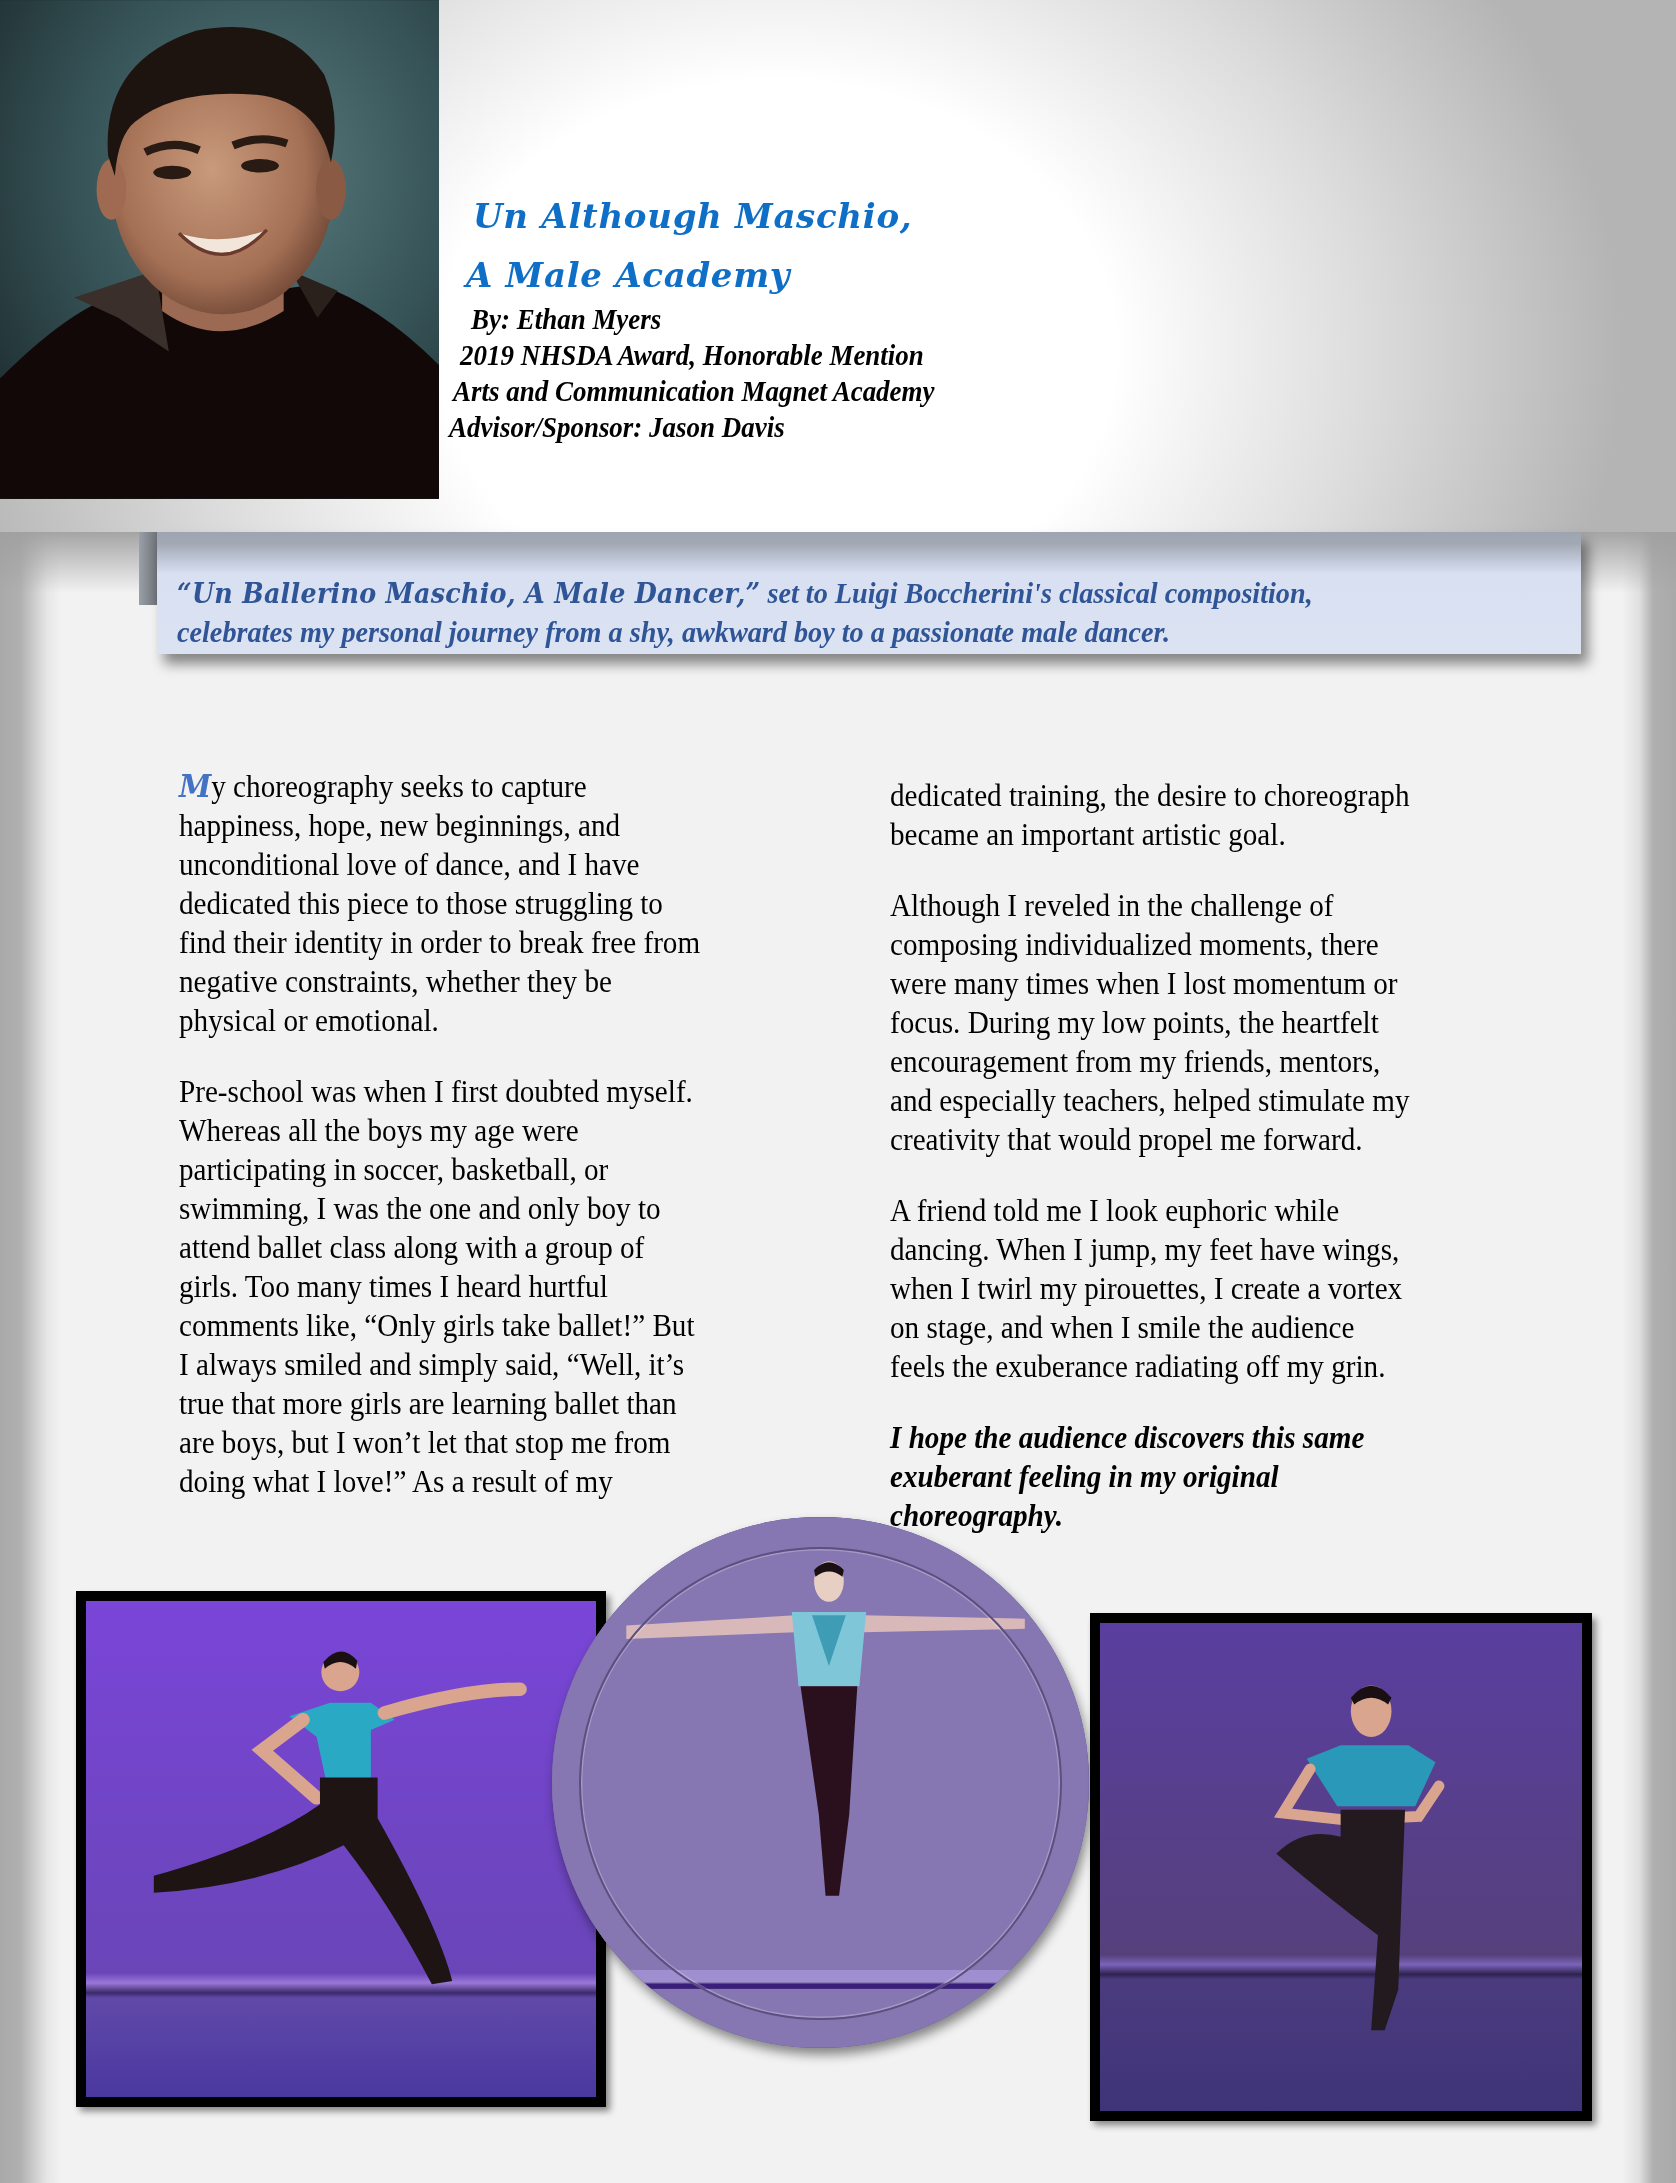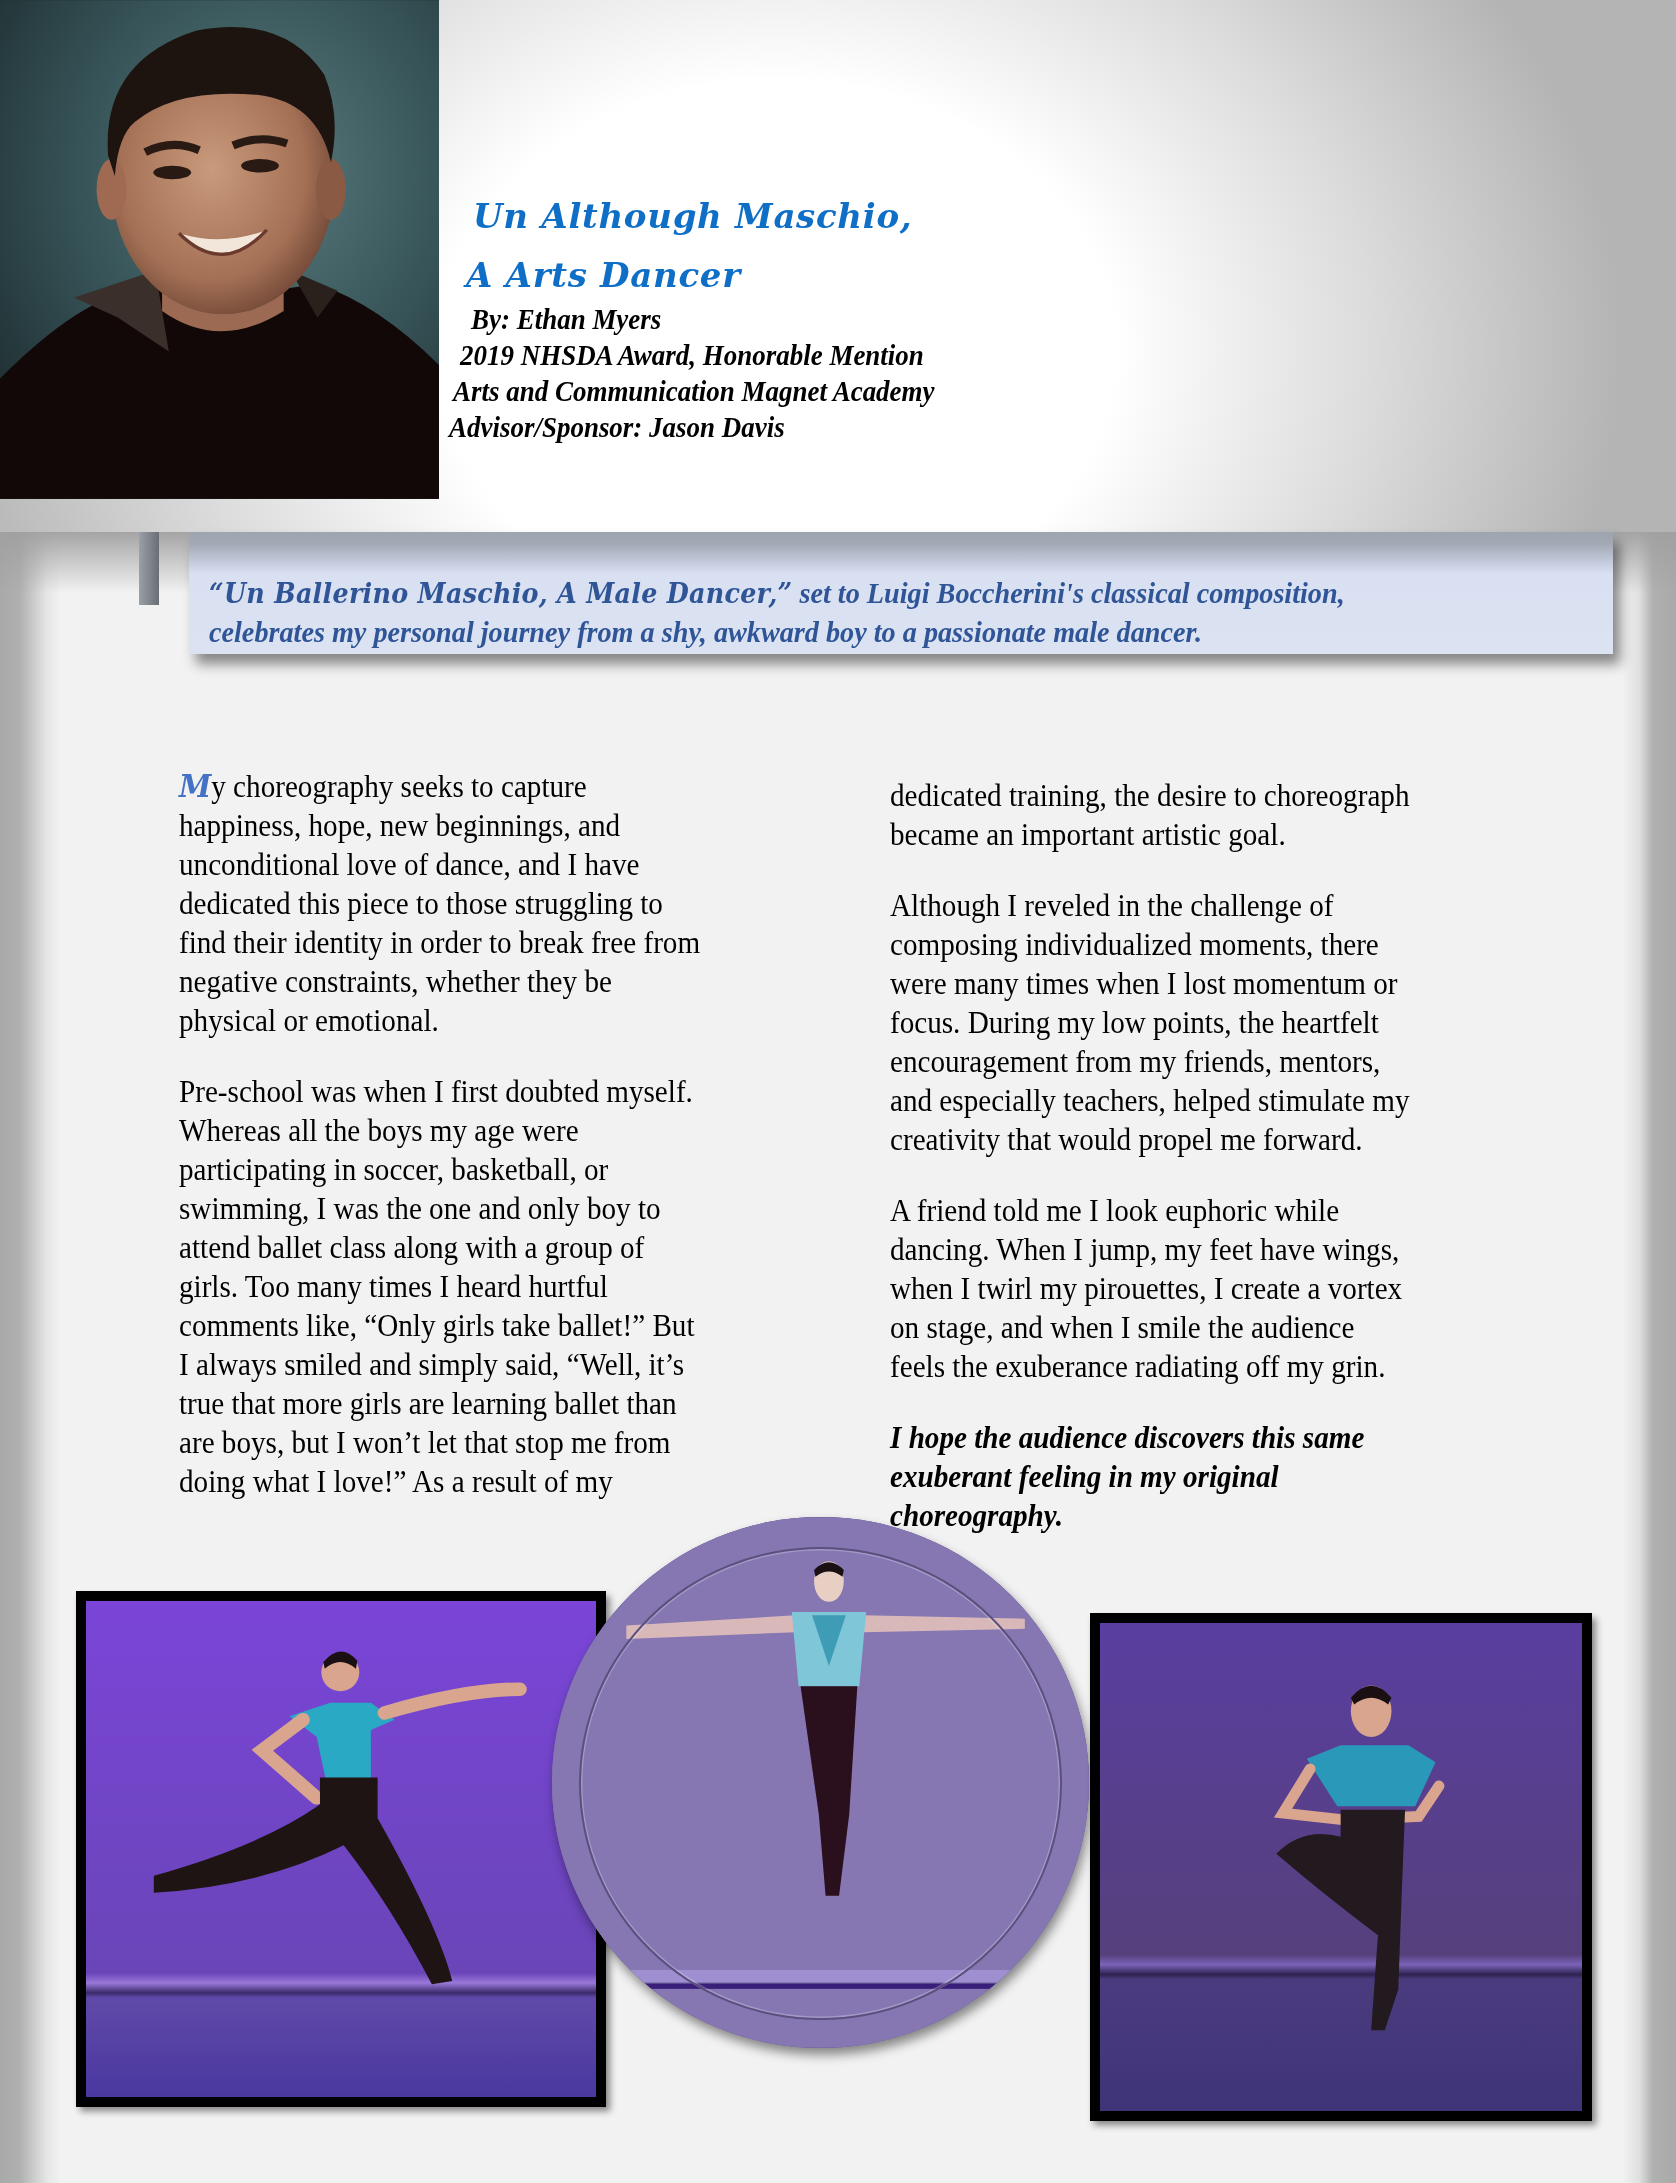--- a/index.html
+++ b/index.html
@@ -42,21 +42,20 @@
   
   .banner-shadow-left {
     position: absolute; left: 139px; top: 532px; width: 20px; height: 73px;
     background: linear-gradient(to right, #9aa0a8, #6a6e74);
   }
   .banner {
     position: absolute; left: 157px; top: 532px; width: 1424px; height: 122px;
     background: linear-gradient(to bottom, #9ea4b0 0px, #a3a9b4 12px, #c3cbdc 30px, #d8e0f1 42px, #dbe3f3 100%);
     box-shadow: 6.8px 9.5px 12px rgba(0,0,0,0.45);
     padding: 42px 0 0 20px;
-    margin-left: 32px;
   }
   .banner-line {
     display: block; white-space: nowrap; color: #2f5597;
     font-family: "Liberation Serif", serif; font-style: italic; font-weight: bold;
     font-size: 30px; line-height: 38px; transform: scaleX(0.94); transform-origin: left top;
   }
   .banner-title { font-family: "DejaVu Serif", serif; font-size: 27px; letter-spacing: 0.3px; }
 
   
   .column {
@@ -136,21 +135,21 @@
     <path d="M215 225 Q255 205 295 222" stroke="#2a1a14" stroke-width="12" fill="none"></path>
     <path d="M345 215 Q385 198 425 212" stroke="#2a1a14" stroke-width="12" fill="none"></path>
 
     <path d="M265 345 Q330 405 395 340 Q330 365 265 345 Z" fill="#f2e6da"></path>
     <path d="M265 345 Q330 410 395 340" stroke="#6b3a2e" stroke-width="5" fill="none"></path>
   </svg>
 </div>
 
 <div class="title-block">
   <div class="title-line" style="left:473px; top:196px;">Un Although Maschio,</div>
-  <div class="title-line" style="left:466px; top:255px;">A Arts Dancer</div>
+  <div class="title-line" style="left:466px; top:255px;">A Male Academy</div>
   <div class="meta-line" style="left:471px; top:303px;">By: Ethan Myers</div>
   <div class="meta-line" style="left:460px; top:339px;">2019 NHSDA Award, Honorable Mention</div>
   <div class="meta-line" style="left:453px; top:375px;">Arts and Communication Magnet Academy</div>
   <div class="meta-line" style="left:449px; top:411px;">Advisor/Sponsor: Jason Davis</div>
 </div>
 
 <div class="banner-shadow-left"></div>
 <div class="banner">
   <span class="banner-line"><span class="banner-title">“Un Ballerino Maschio, A Male Dancer,”</span><span> set to Luigi Boccherini's classical composition,</span></span>
   <span class="banner-line">celebrates my personal journey from a shy, awkward boy to a passionate male dancer.</span>

